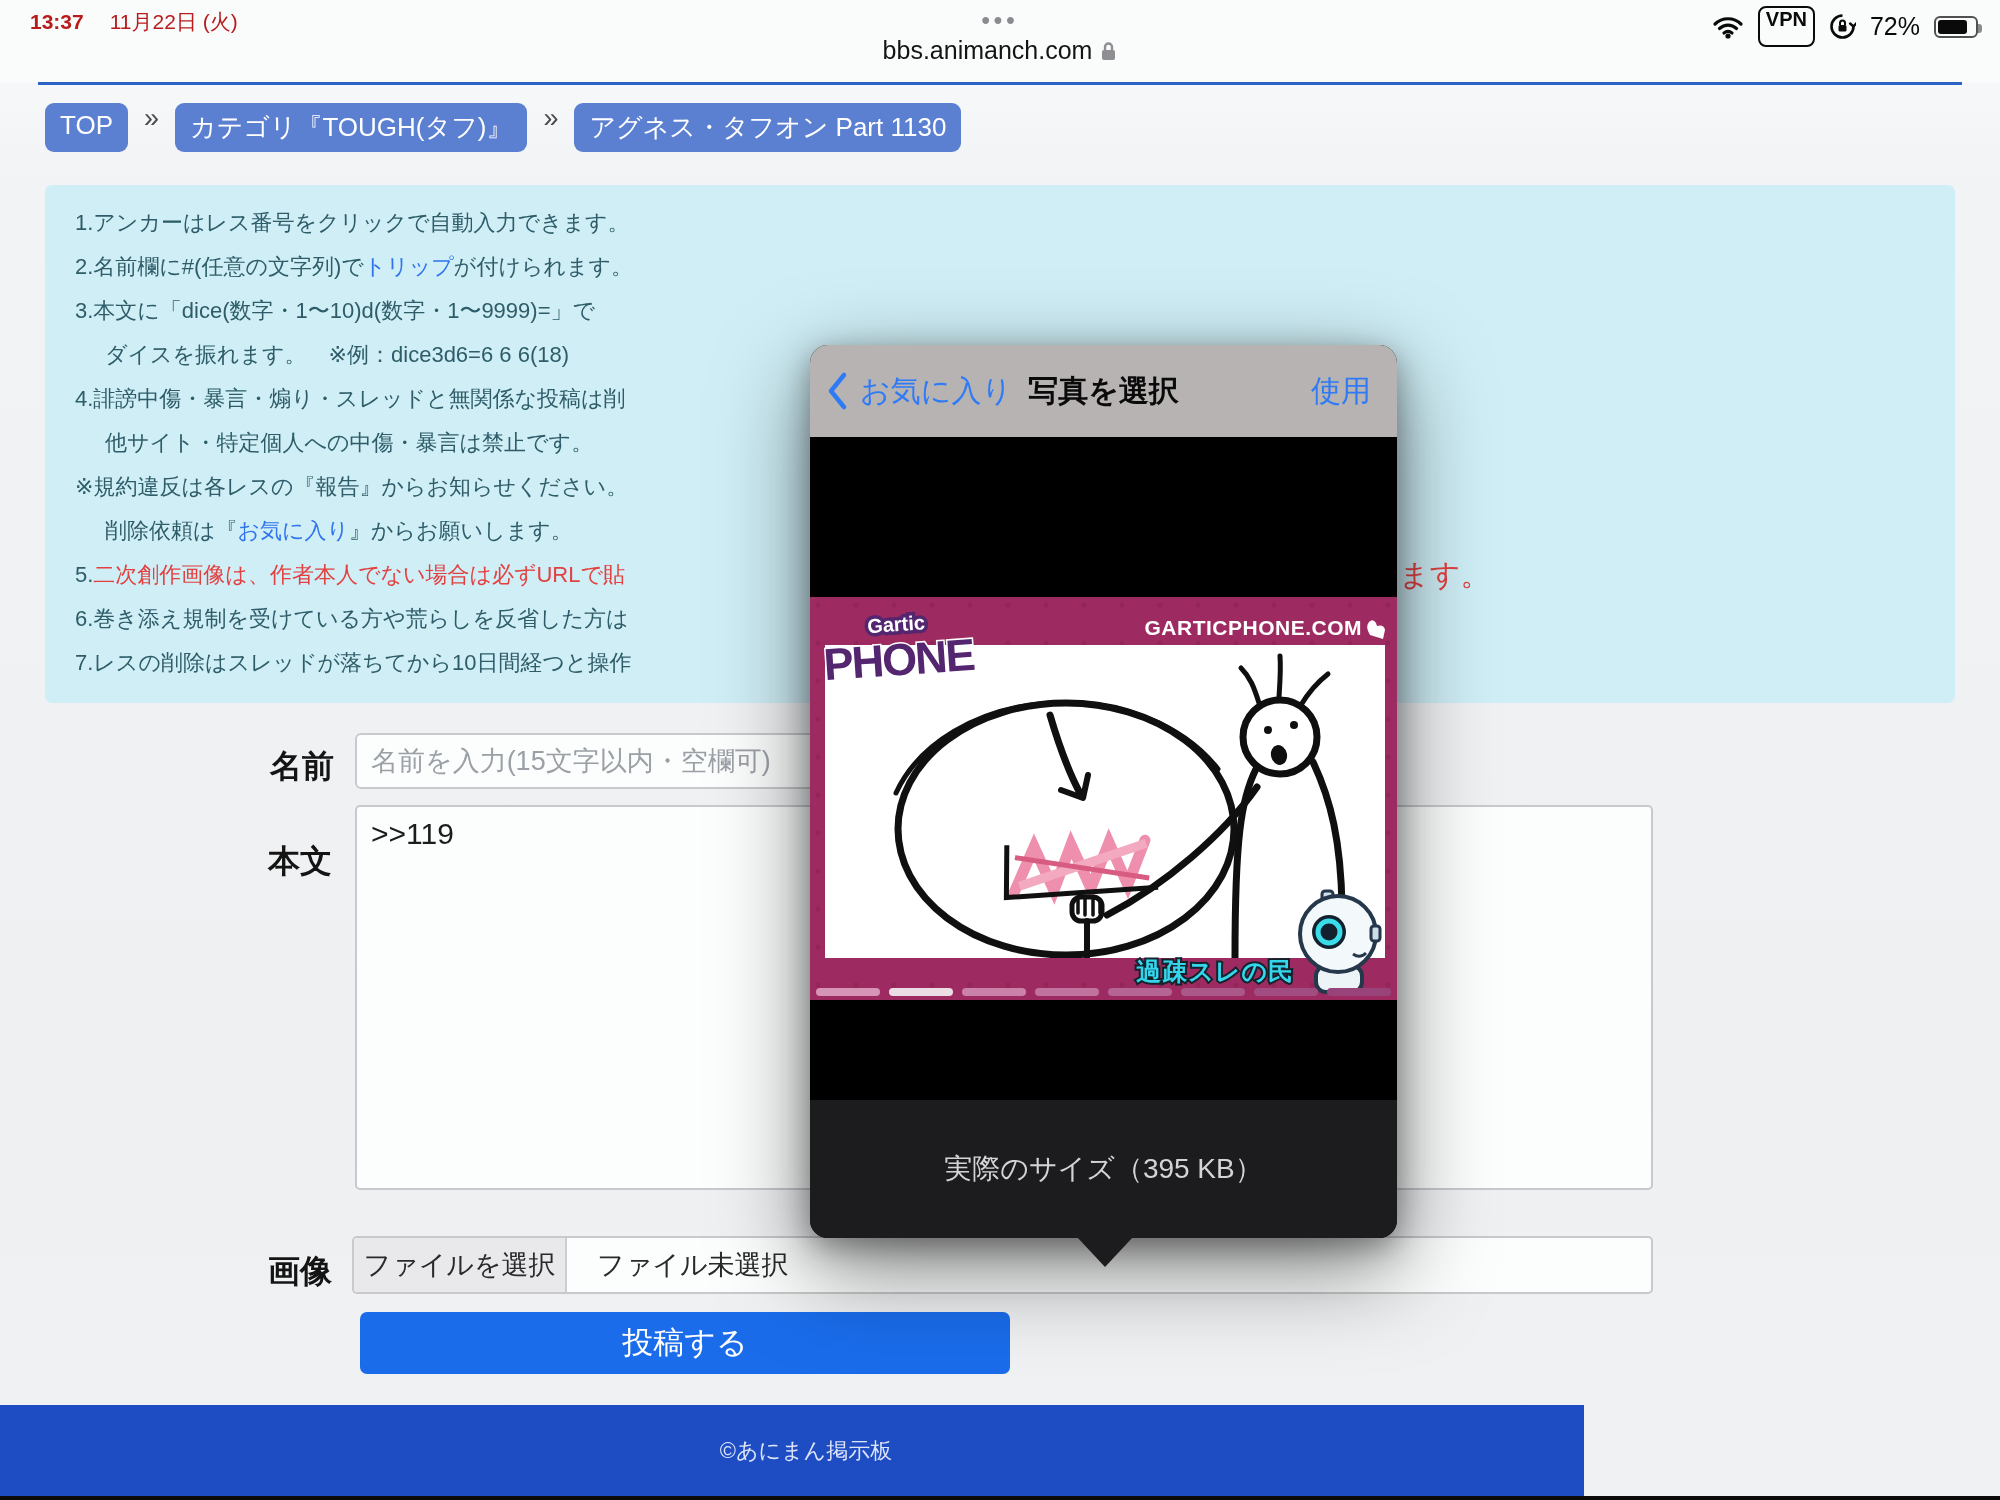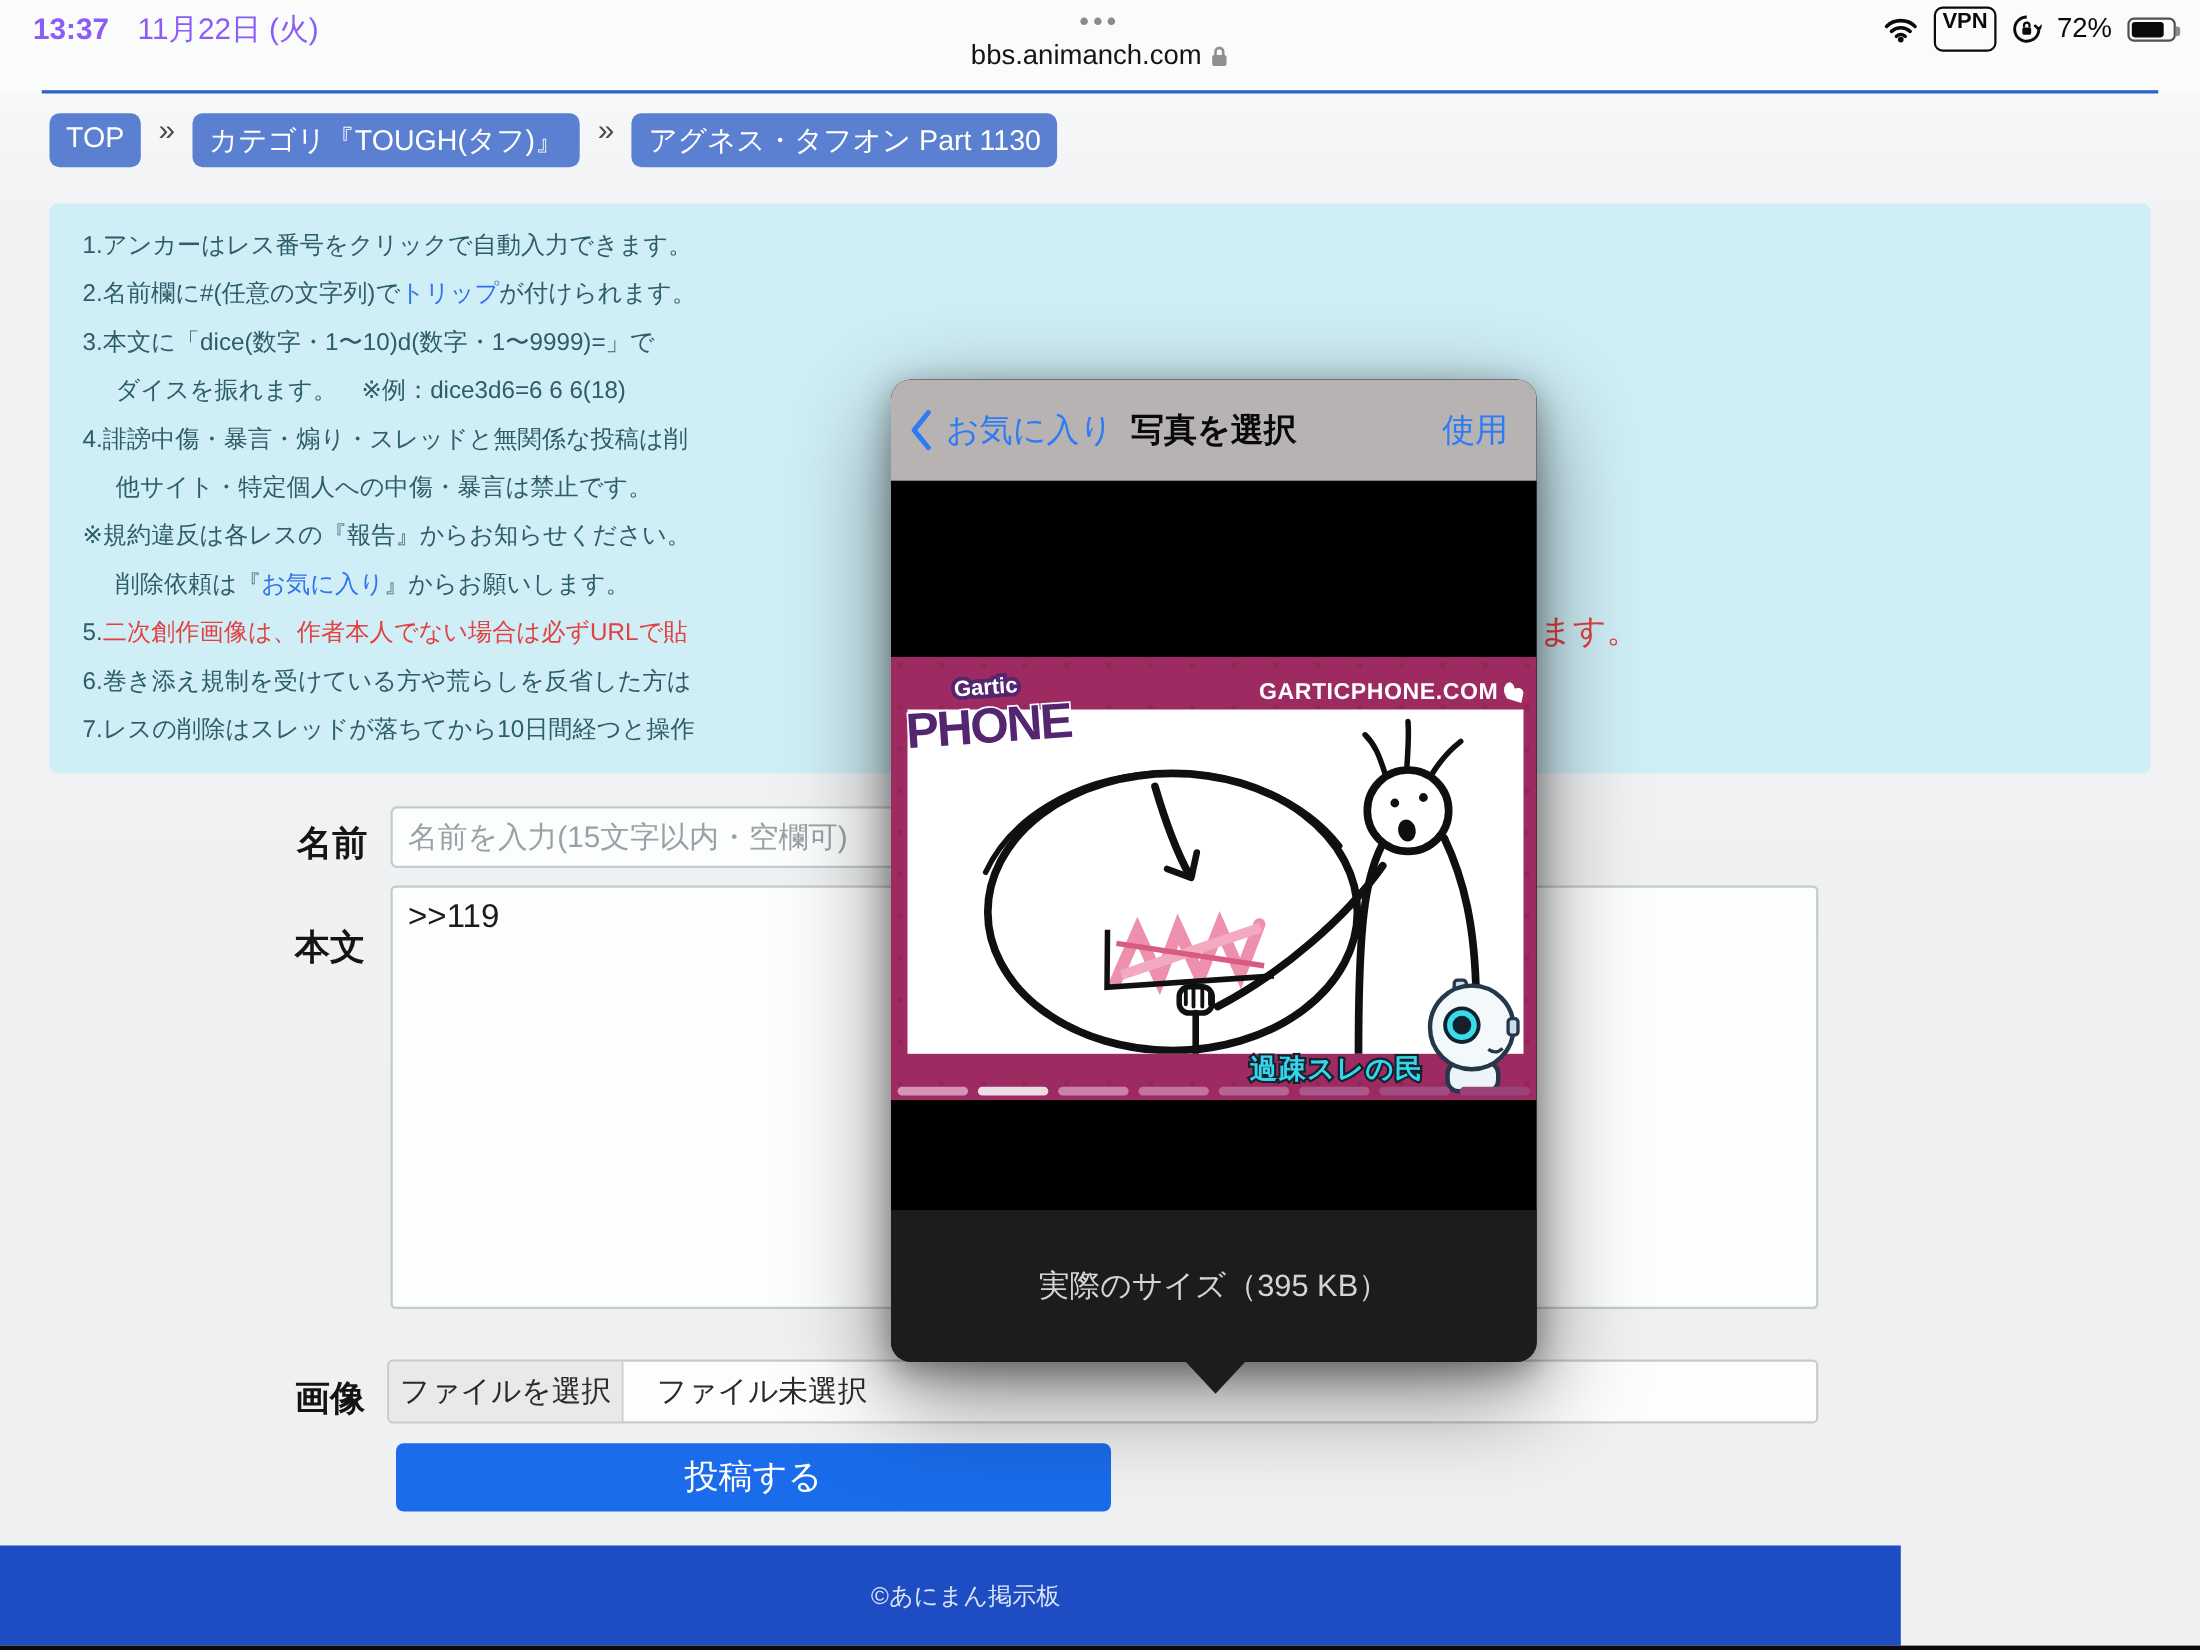--- a/index.html
+++ b/index.html
@@ -11,21 +11,21 @@
   html,body{background:#555;}
   #screen{
     position:relative;width:2000px;height:1500px;overflow:hidden;
     font-family:"Liberation Sans","DejaVu Sans",sans-serif;
     background:linear-gradient(180deg,#fbfcfc 0%,#f2f3f5 12%,#eef0f2 70%,#f0f1f3 100%);
   }
   
   .chrome{position:absolute;left:0;top:0;width:2000px;height:83px;background:#fafbfb;}
   .topline{position:absolute;left:38px;top:82px;width:1924px;height:3px;background:var(--topline);}
   .sb-left{position:absolute;left:30px;top:8px;display:flex;gap:26px;align-items:center;
-           font-size:27px;color:#8b5cf6;}
+           font-size:21px;color:#b91c1c;}
   .sb-time{font-weight:700;}
   .sb-right{position:absolute;right:22px;top:6px;display:flex;gap:14px;align-items:center;color:#0a0a0a;}
   .vpn-badge{border:2.5px solid #0a0a0a;border-radius:8px;font-size:20px;font-weight:700;
              padding:0 6px;height:41px;line-height:23px;}
   .sb-pct{font-size:25px;}
   .battery{position:relative;width:44px;height:22px;border:2px solid #50504f;border-radius:6px;}
   .battery .fill{position:absolute;left:2px;top:2px;bottom:2px;width:72%;background:#0a0a0a;border-radius:3px;}
   .battery .nub{position:absolute;right:-6px;top:6px;width:4px;height:9px;background:#8c8c8c;border-radius:0 3px 3px 0;}
   .dots{position:absolute;left:0;right:0;top:6px;text-align:center;color:#8a8a8f;
         font-size:24px;letter-spacing:4px;font-weight:700;}
@@ -56,21 +56,21 @@
   .filebox{position:absolute;left:352px;top:1236px;width:1301px;height:58px;border:2px solid #c9c9cb;
            border-radius:5px;background:#fcfdfd;display:flex;align-items:center;}
   .filebtn{height:100%;width:213px;background:#e9e9eb;border-right:2px solid #cdcdcf;
            border-radius:3px 0 0 3px;display:flex;align-items:center;justify-content:center;
            font-size:27px;color:#2a2a2a;cursor:pointer;}
   .filestatus{font-size:27px;color:#2a2a2a;margin-left:30px;}
   .submit{position:absolute;left:360px;top:1312px;width:650px;height:62px;background:var(--submit);
           border:none;border-radius:7px;color:#fff;font-size:31px;cursor:pointer;
           font-family:"Liberation Sans","DejaVu Sans",sans-serif;}
   
-  .footer{position:absolute;left:0;top:1405px;width:1728px;height:91px;background:var(--footer);
+  .footer{position:absolute;left:0;top:1405px;width:1584px;height:91px;background:var(--footer);
           display:flex;align-items:center;justify-content:center;padding-left:28px;}
   .footer span{color:#dde4f8;font-size:22px;}
   .bottom-edge{position:absolute;left:0;top:1496px;width:2000px;height:4px;background:#0b0b0b;}
   
   .popover{position:absolute;left:810px;top:345px;width:587px;height:893px;border-radius:18px;
            background:#000;overflow:hidden;z-index:60;
            box-shadow:0 30px 90px rgba(0,0,0,.5),0 8px 30px rgba(0,0,0,.35);}
   .pop-header{position:absolute;left:0;top:0;width:100%;height:92px;background:var(--popheader);}
   .pop-back{position:absolute;left:16px;top:0;height:92px;display:flex;align-items:center;gap:12px;
             color:var(--ios-blue);font-size:30px;cursor:pointer;}

